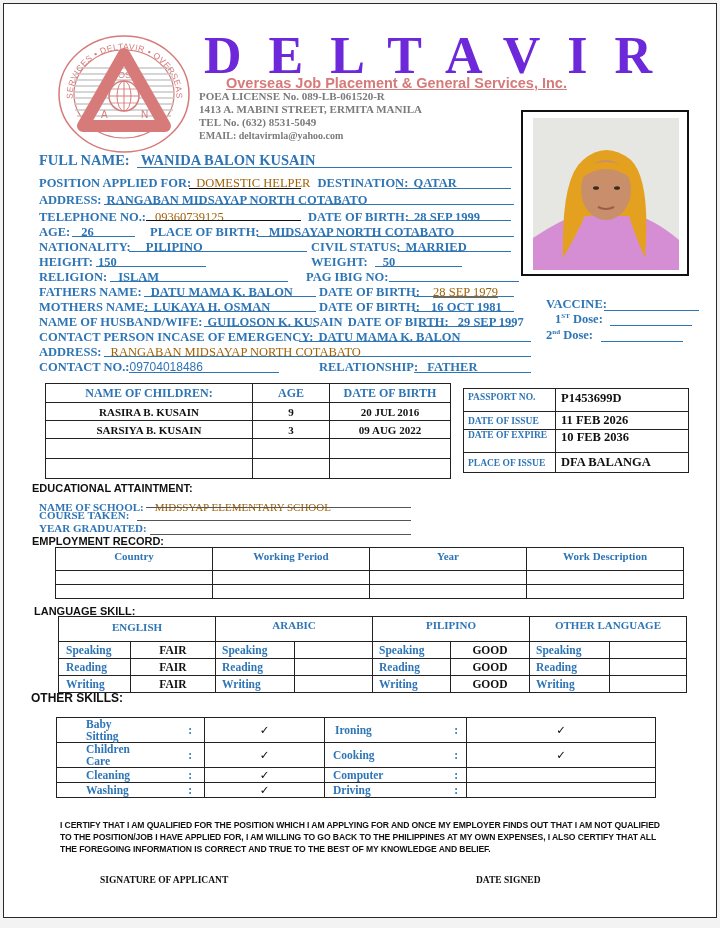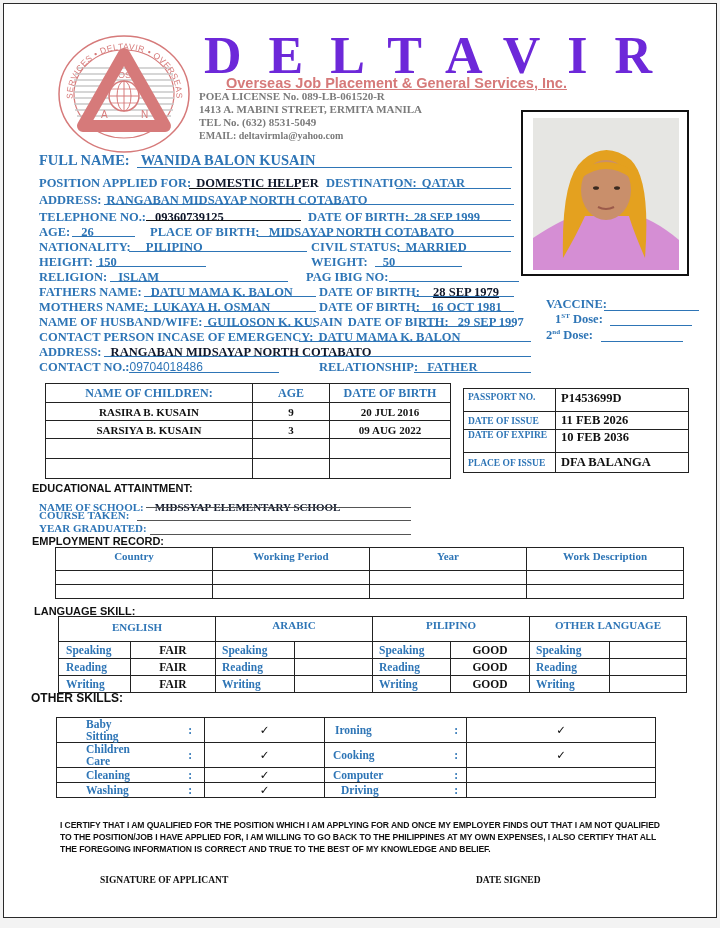--- a/index.html
+++ b/index.html
@@ -2,21 +2,21 @@
 <html><head>
 <meta charset="utf-8">
 <style>
   *{box-sizing:border-box;margin:0;padding:0}
   html,body{width:720px;height:928px;background:#f3f3f3;overflow:hidden}
   body{position:relative;font-family:"DejaVu Serif","Liberation Serif",serif;}
   .page{position:absolute;left:3px;top:3px;width:714px;height:915px;background:#fff;border:1px solid #2a2a2a}
   .abs{position:absolute;white-space:nowrap}
   .lbl{font-family:"Liberation Serif","DejaVu Serif",serif;font-weight:bold;color:#2e75b6;font-size:12.5px}
   .val{font-family:"Liberation Serif","DejaVu Serif",serif;font-weight:bold;color:#2e75b6;font-size:12.5px}
-  .valb{font-family:"Liberation Serif","DejaVu Serif",serif;font-weight:bold;color:#0f172a;font-size:12.5px}
+  .valb{font-family:"Liberation Serif","DejaVu Serif",serif;font-weight:normal;color:#a16207;font-size:12.5px}
   .uline{position:absolute;border-bottom:1px solid #2e75b6;height:1px}
   .logo{position:absolute;left:53px;top:30px;width:135px;height:120px}
   .brand{position:absolute;left:200px;top:30px;font-family:"Liberation Serif","DejaVu Serif",serif;font-size:52px;color:#6d28d9;letter-spacing:27px;font-weight:bold;line-height:44px}
   .tagline{position:absolute;left:222px;top:71px;font-family:"Liberation Sans","DejaVu Sans",sans-serif;font-size:14.5px;color:#d67a7a;font-weight:bold;text-decoration:underline}
   .info{position:absolute;left:195px;font-family:"Liberation Serif","DejaVu Serif",serif;font-size:11px;color:#7a7a7a;font-weight:bold;line-height:13px}
   .photo{position:absolute;left:517px;top:106px;width:168px;height:166px;border:2px solid #111;background:#fff}
   .photo-inner{position:absolute;left:10px;top:6px;width:146px;height:152px;background:#e4e4e2;overflow:hidden}
   table{border-collapse:collapse;position:absolute}
   td,th{border:1px solid #222;font-family:"Liberation Serif","DejaVu Serif",serif;font-weight:bold}
   .hd{color:#2e75b6;font-size:12px;text-align:center}
@@ -373,21 +373,21 @@
       <td style="border-left:none;text-align:right;padding-right:12px">:</td>
       <td style="text-align:center;color:#111;font-weight:normal">✓</td>
       <td style="border-right:none;padding-left:8px">Computer</td>
       <td style="border-left:none;text-align:right;padding-right:8px">:</td>
       <td style="text-align:center"></td>
     </tr>
     <tr>
       <td style="border-right:none;padding-left:29px">Washing</td>
       <td style="border-left:none;text-align:right;padding-right:12px">:</td>
       <td style="text-align:center;color:#111;font-weight:normal">✓</td>
-      <td style="border-right:none;padding-left:16px">Driving</td>
+      <td style="border-right:none;padding-left:8px">Driving</td>
       <td style="border-left:none;text-align:right;padding-right:8px">:</td>
       <td style="text-align:center"></td>
     </tr>
   </tbody>
     </table>
 
   <div class="cert">I CERTIFY THAT I AM QUALIFIED FOR THE POSITION WHICH I AM APPLYING FOR AND ONCE MY EMPLOYER FINDS OUT THAT I AM NOT QUALIFIED TO THE POSITION/JOB I HAVE APPLIED FOR, I AM WILLING TO GO BACK TO THE PHILIPPINES AT MY OWN EXPENSES, I ALSO CERTIFY THAT ALL THE FOREGOING INFORMATION IS CORRECT AND TRUE TO THE BEST OF MY KNOWLEDGE AND BELIEF.</div>
   <div class="abs" style="left:96px;top:871px;font-family:'Liberation Serif',serif;font-weight:bold;font-size:9.5px;color:#111">SIGNATURE OF APPLICANT</div>
   <div class="abs" style="left:472px;top:871px;font-family:'Liberation Serif',serif;font-weight:bold;font-size:9.5px;color:#111">DATE SIGNED</div>
 </div>

